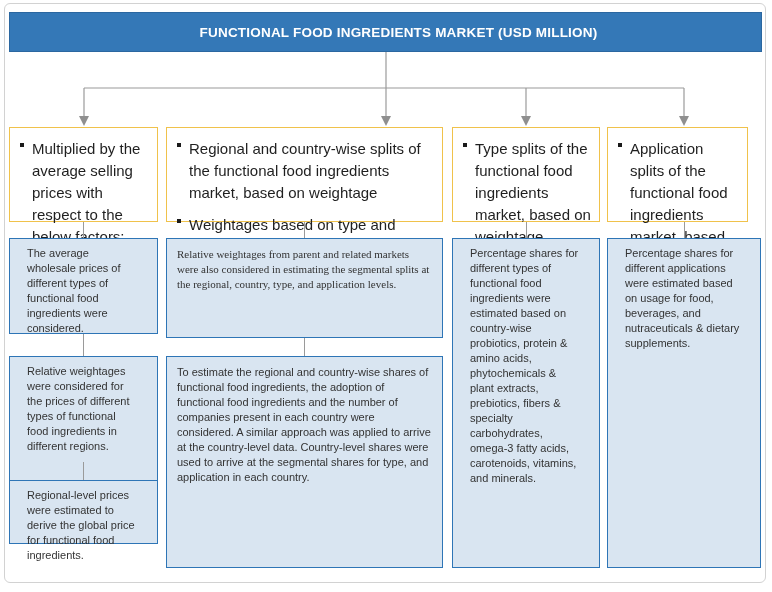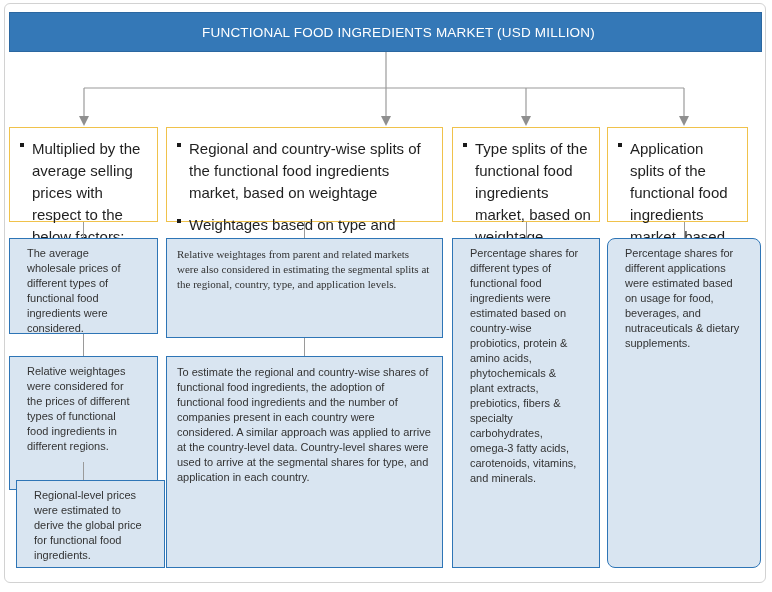--- a/index.html
+++ b/index.html
@@ -11,21 +11,21 @@
   .frame{
     position:absolute;left:4px;top:3px;width:760px;height:578px;
     border:1.5px solid #d2d2d2;border-radius:6px;background:#ffffff;
   }
   .titlebar{
     position:absolute;left:9px;top:12px;width:753px;height:40px;
     background:#3478B7;border:1px solid #2b67a0;box-sizing:border-box;
     display:flex;align-items:center;justify-content:center;
   }
   .titlebar .t{
-    color:#ffffff;font-weight:normal;font-size:13.5px;letter-spacing:.2px;padding-left:26px;
+    color:#ffffff;font-weight:bold;font-size:13.5px;letter-spacing:.2px;padding-left:26px;
   }
   svg.tree{position:absolute;left:0;top:0;width:772px;height:592px;pointer-events:none;}
   .ybox{
     position:absolute;top:127px;height:95px;box-sizing:border-box;
     background:#ffffff;border:1.5px solid #F0C24B;
     padding:10px 8px 6px 10px;
   }
   .bullet-item{display:flex;gap:8px;margin-bottom:10px;}
   .bullet-item:last-child{margin-bottom:0;}
   .sq{width:4px;height:4px;background:#1a1a1a;flex:0 0 4px;margin-top:5px;}
@@ -37,25 +37,25 @@
   }
   .conn{position:absolute;width:1px;background:#9a9a9a;}
   
   .c1{left:9px;width:149px;}
   .c2{left:166px;width:277px;}
   .c3{left:452px;width:148px;}
   .c4{left:607px;width:141px;}
   
   #c1b1{left:9px;top:238px;width:149px;height:96px;}
   #c1b2{left:9px;top:356px;width:149px;height:134px;}
-  #c1b3{left:16px;top:480px;width:149px;height:88px;}
+  #c1b3{left:9px;top:480px;width:149px;height:64px;}
   #c2b1{left:166px;top:238px;width:277px;height:100px;padding:8px 10px;font-family:Liberation Serif, serif;}
   #c2b2{left:166px;top:356px;width:277px;height:212px;padding:8px 10px;}
   #c3b1{left:452px;top:238px;width:148px;height:330px;}
-  #c4b1{left:607px;top:238px;width:154px;height:330px;border-radius:8px;}
+  #c4b1{left:607px;top:238px;width:154px;height:330px;}
   
   #k1a{left:83px;top:222px;height:16px;}
   #k1b{left:83px;top:334px;height:22px;}
   #k1c{left:83px;top:462px;height:18px;}
   #k2a{left:304px;top:222px;height:16px;}
   #k2b{left:304px;top:338px;height:18px;}
   #k3a{left:526px;top:222px;height:16px;}
   #k4a{left:684px;top:222px;height:16px;}
 </style>
 </head>

